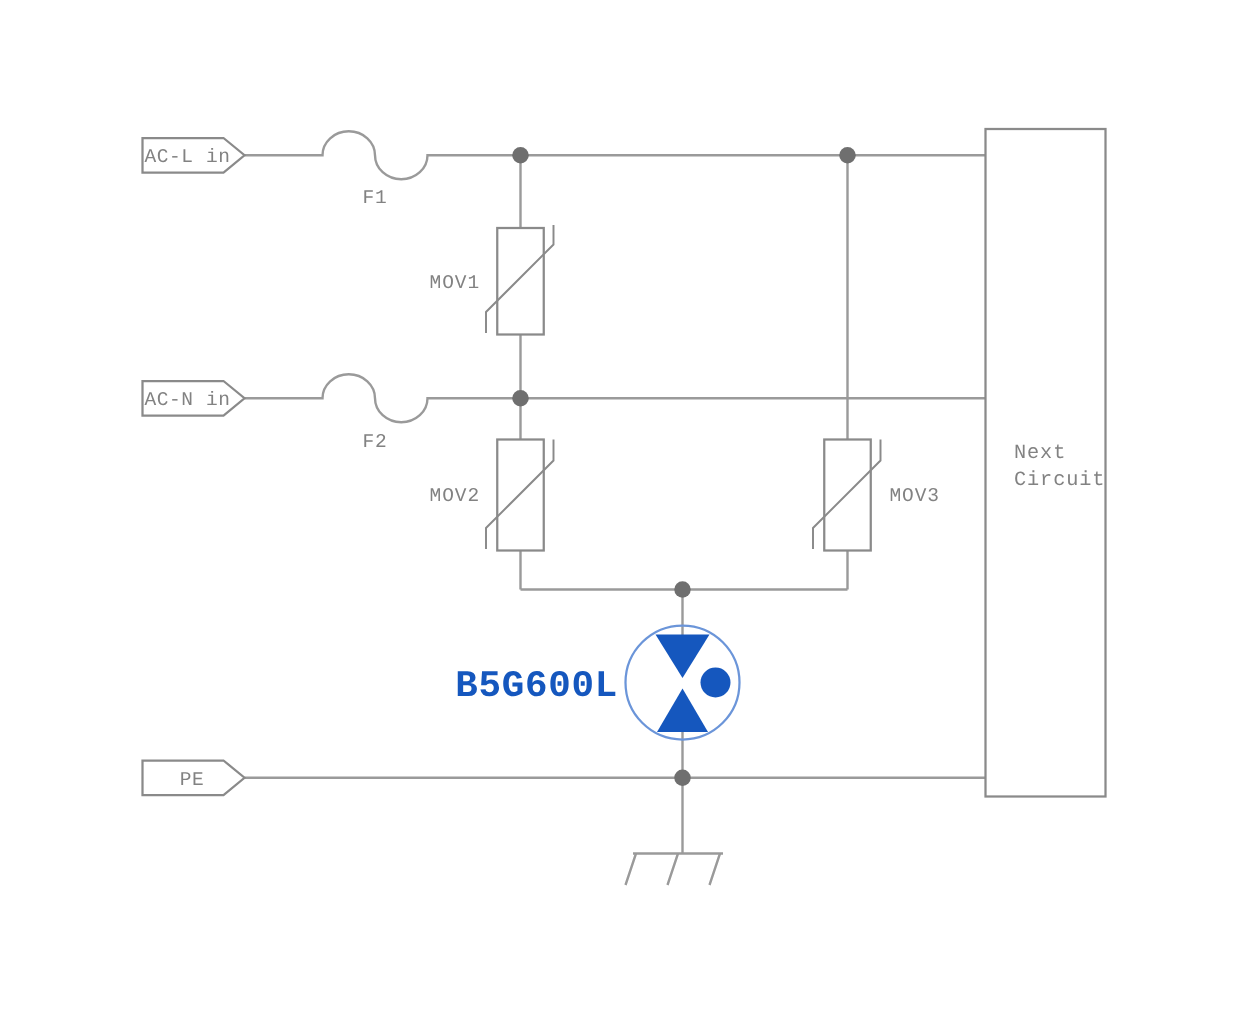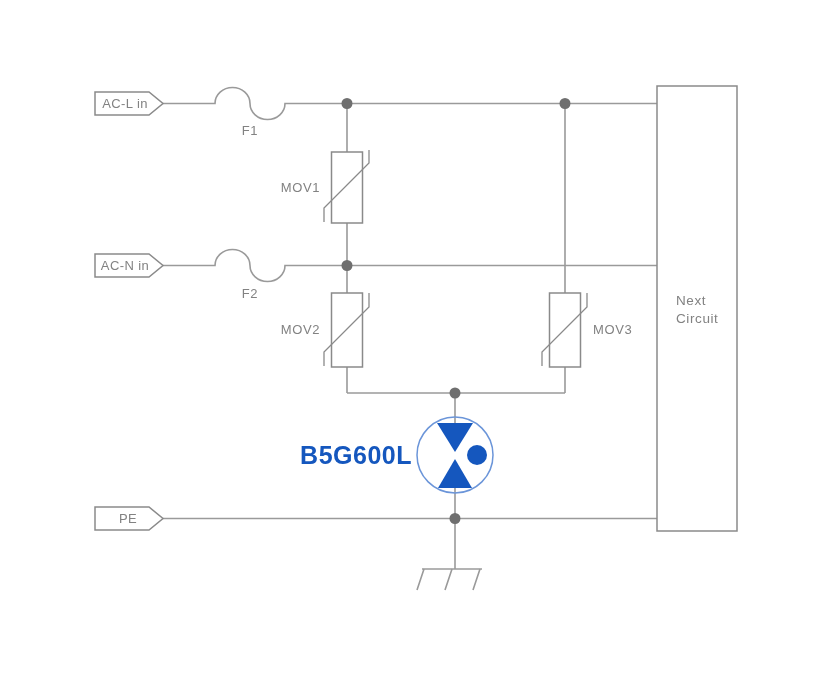--- a/index.html
+++ b/index.html
@@ -5,21 +5,21 @@
   html, body {
     margin: 0;
     padding: 0;
     background: #ffffff;
   }
   .canvas {
     position: relative;
     width: 832px;
     height: 675px;
     background: var(--background, #ffffff);
-    font-family: Liberation Sans, sans-serif;
+    font-family: Liberation Mono, monospace;
     overflow: hidden;
   }
   svg { display: block; }
 
   .wire {
     stroke: var(--wire, #9a9a9a);
     stroke-width: 1.6;
     fill: none;
   }
   .outline {

